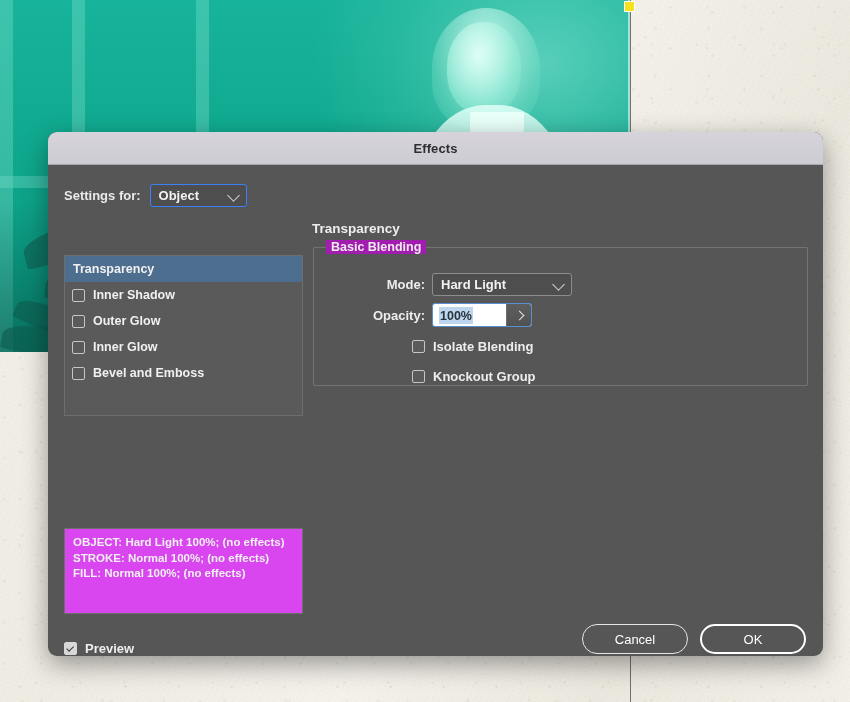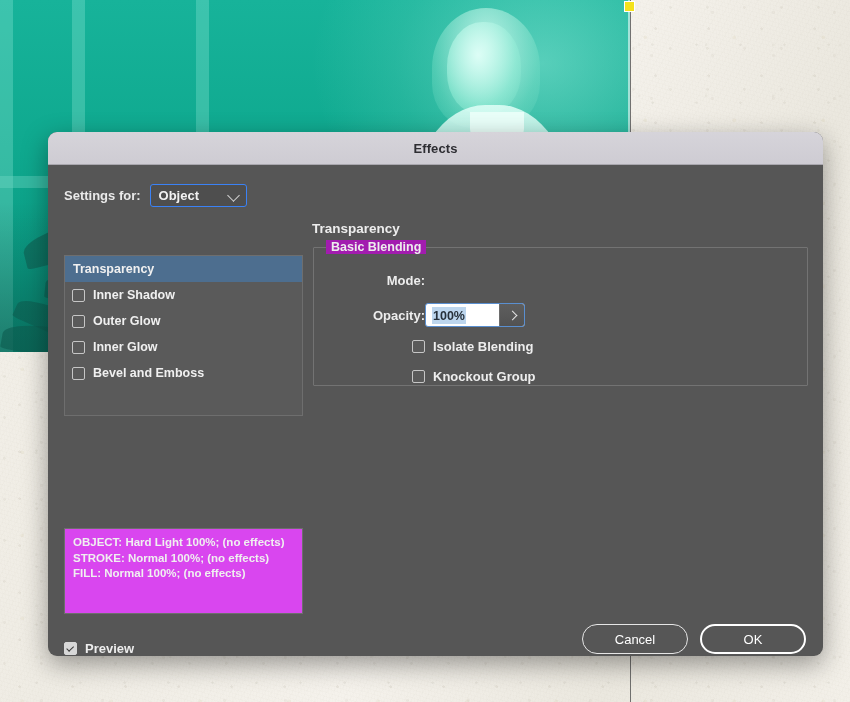--- a/index.html
+++ b/index.html
@@ -141,21 +141,21 @@
   .groupbox{
     position:absolute;left:265px;top:82px;width:495px;height:139px;
     border:1px solid #737373;box-sizing:border-box;border-radius:1px;
   }
   .group-legend{
     position:absolute;left:278px;top:75px;background:#a21caf;padding:0 5px;
     font-size:12.5px;color:#ededed;font-weight:bold;
   }
 
   .field-row{position:absolute;display:flex;align-items:center;}
-  .field-label{font-size:13px;color:#ededed;font-weight:bold;text-align:right;width:60px;margin-right:0;}
+  .field-label{font-size:13px;color:#ededed;font-weight:bold;text-align:right;width:60px;margin-right:7px;}
 
   .mode-select{
     position:relative;width:140px;height:23px;background:#4e4e4e;border:1px solid #8d8d8d;
     border-radius:3px;box-sizing:border-box;display:flex;align-items:center;padding:0 8px;
   }
   .mode-select .sv{font-size:13px;color:#f2f2f2;font-weight:bold;}
 
   .opacity-field{
     position:relative;width:100px;height:24px;background:#ffffff;border:1.5px solid #5a8fd0;
     border-radius:3px;box-sizing:border-box;display:flex;align-items:stretch;overflow:hidden;
@@ -279,20 +279,24 @@
       <div class="ln">FILL: Normal 100%; (no effects)</div>
     </div>
 
     <div class="pane-title">Transparency</div>
 
     <div class="groupbox"></div>
     <div class="group-legend">Basic Blending</div>
 
     <div class="field-row" style="left:317px;top:108px;">
       <div class="field-label">Mode:</div>
+      <div class="mode-select">
+        <div class="sv">Hard Light</div>
+        <div class="chev"></div>
+      </div>
     </div>
 
     <div class="field-row" style="left:317px;top:138px;">
       <div class="field-label">Opacity:</div>
       <div class="opacity-field">
         <div class="opacity-val">
           <span>100%</span>
         </div>
         <div class="stepper">
           <div class="ch"></div>

